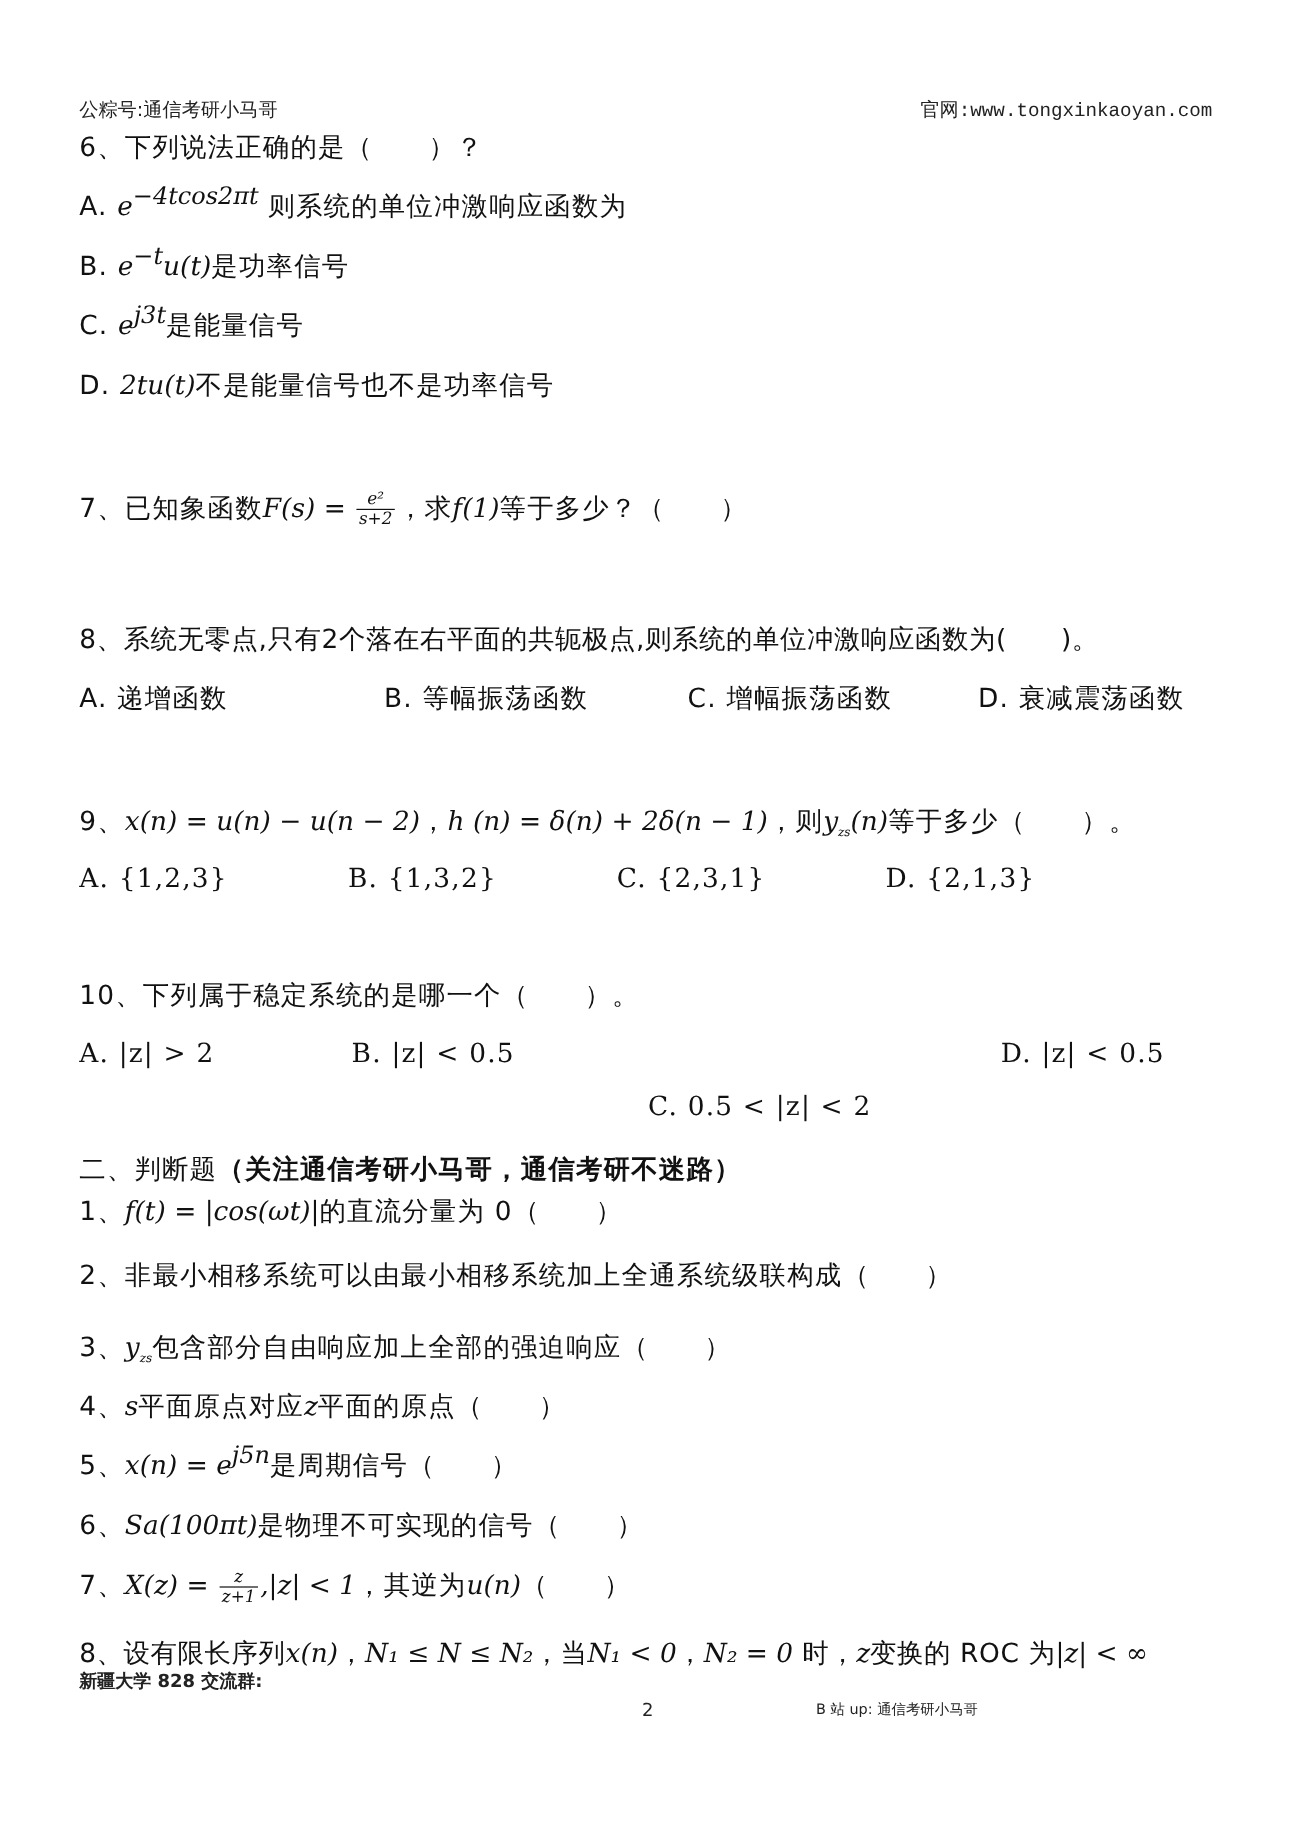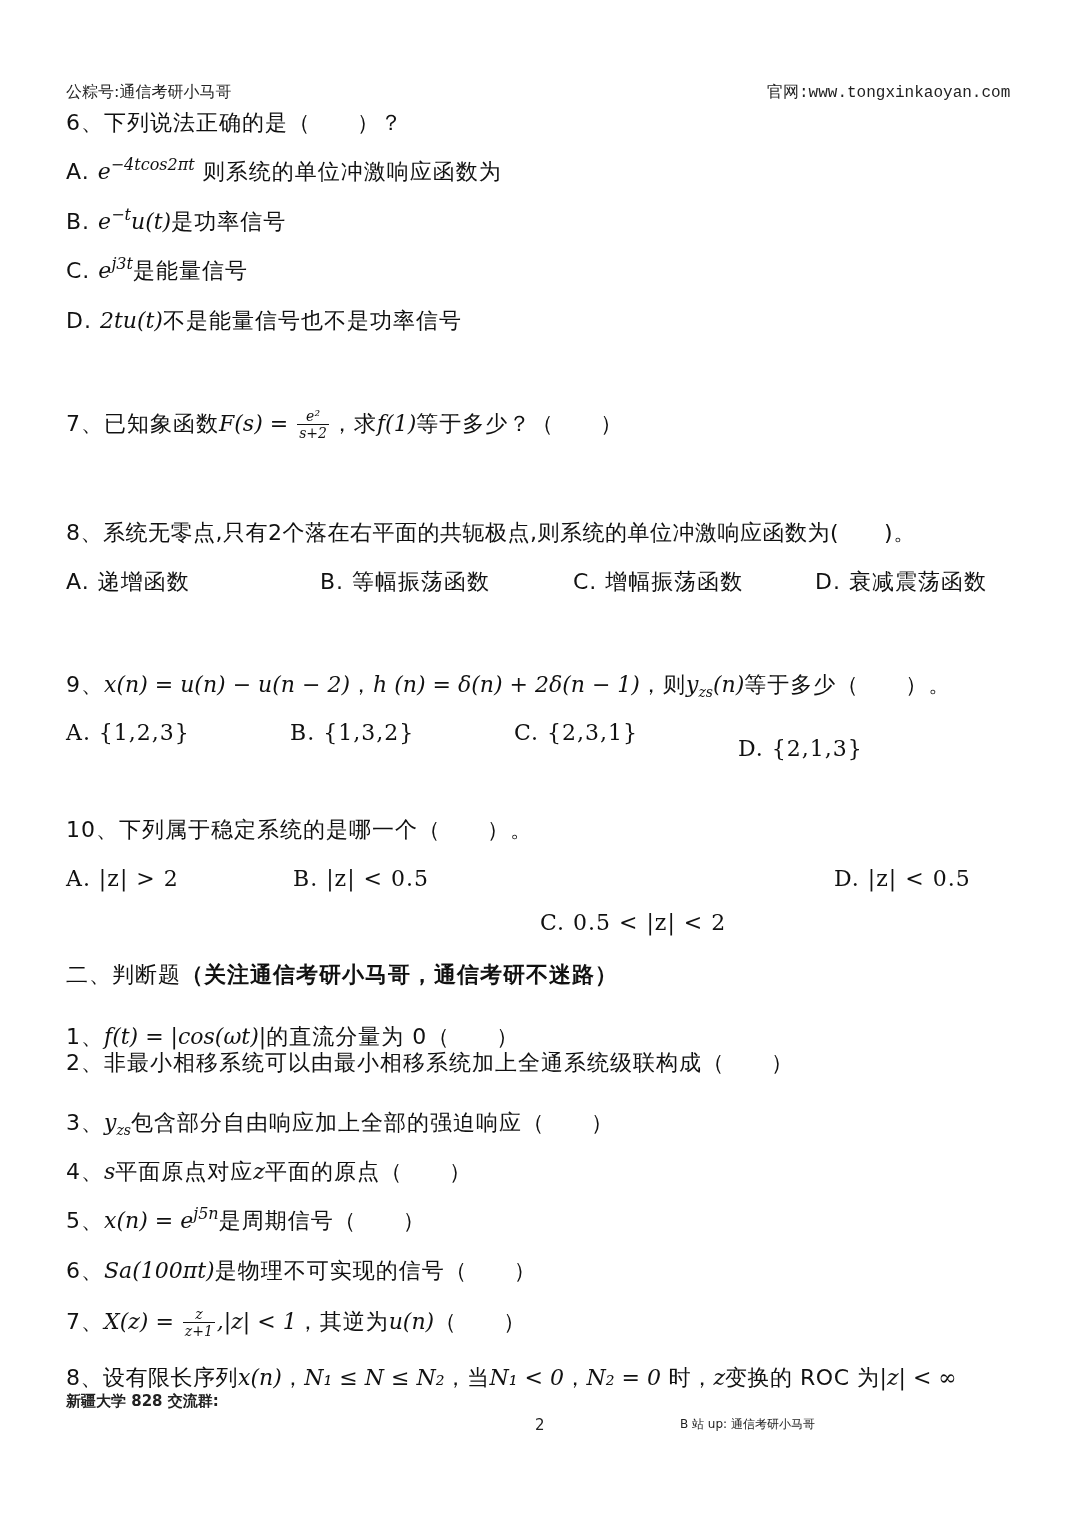--- a/index.html
+++ b/index.html
@@ -9,22 +9,22 @@
   }
   .hdr, .ftr { position: absolute; font-size: 16px; color: #222; }
   .hdr-left { left: 66px; top: 82px; }
   .hdr-right { left: 767px; top: 82px; font-family: "Liberation Mono", "DejaVu Sans Mono", monospace; }
   .ftr-left { left: 66px; top: 1392px; font-size: 15px; font-weight: bold; }
   .ftr-center { left: 535px; top: 1416px; font-size: 15px; }
   .ftr-right { left: 680px; top: 1416px; font-size: 12px; }
   .line { position: absolute; left: 66px; font-size: 22px; white-space: nowrap; letter-spacing: 1px; }
   .m { font-family: "DejaVu Serif", serif; font-style: italic; letter-spacing: 0; }
   .mu { font-family: "DejaVu Serif", serif; letter-spacing: 0; }
-  sup { font-size: 16px; vertical-align: 9px; line-height: 0; }
-  sub { font-size: 14px; vertical-align: -5px; line-height: 0; }
+  sup { font-size: 20px; vertical-align: 9px; line-height: 0; }
+  sub { font-size: 10px; vertical-align: -5px; line-height: 0; }
   .frac { display: inline-block; vertical-align: middle; text-align: center; font-size: 14px; line-height: 16px; margin: 0 2px; }
   .frac .num { display: block; border-bottom: 1px solid #111; padding: 0 2px; }
   .frac .den { display: block; padding: 0 2px; }
   .opt { position: absolute; font-size: 22px; white-space: nowrap; letter-spacing: 1px; }
   .bold { font-weight: bold; }
 </style>
 </head>
 <body>
 
 <div class="hdr hdr-left">公粽号:通信考研小马哥</div>
@@ -58,33 +58,33 @@
 <div class="opt" style="left:320px; top:567px;">B. 等幅振荡函数</div>
 <div class="opt" style="left:573px; top:567px;">C. 增幅振荡函数</div>
 <div class="opt" style="left:815px; top:567px;">D. 衰减震荡函数</div>
 
 <div class="line" style="top:670px;">
   <span>9、</span><span class="m">x(n) = u(n) − u(n − 2)</span><span>，</span><span class="m">h (n) = δ(n) + 2δ(n − 1)</span><span>，则</span><span class="m">y</span><sub class="m">zs</sub><span class="m">(n)</span><span>等于多少（　　）。</span>
 </div>
 <div class="opt mu" style="left:66px; top:720px;">A. {1,2,3}</div>
 <div class="opt mu" style="left:290px; top:720px;">B. {1,3,2}</div>
 <div class="opt mu" style="left:514px; top:720px;">C. {2,3,1}</div>
-<div class="opt mu" style="left:738px; top:720px;margin-top:16px;">D. {2,1,3}</div>
+<div class="opt mu" style="left:738px; top:720px;">D. {2,1,3}</div>
 
 <div class="line" style="top:815px;">10、下列属于稳定系统的是哪一个（　　）。</div>
 <div class="opt mu" style="left:66px; top:866px;">A. |z| &gt; 2</div>
 <div class="opt mu" style="left:293px; top:866px;">B. |z| &lt; 0.5</div>
 <div class="opt mu" style="left:540px; top:910px;">C. 0.5 &lt; |z| &lt; 2</div>
 <div class="opt mu" style="left:834px; top:866px;">D. |z| &lt; 0.5</div>
 
 <div class="line" style="top:960px;">
   <span>二、判断题</span><span class="bold">（关注通信考研小马哥，通信考研不迷路）</span>
 </div>
 
-<div class="line" style="top:1022px;text-align:right;">
+<div class="line" style="top:995px;text-align:right;">
   <span>1、</span><span class="m">f(t) = |cos(ωt)|</span><span>的直流分量为 0（　　）</span>
 </div>
 <div class="line" style="top:1048px;text-align:center;">
   <span>2、</span><span>非最小相移系统可以由最小相移系统加上全通系统级联构成（　　）</span>
 </div>
 <div class="line" style="top:1108px;">
   <span>3、</span><span class="m">y</span><sub class="m">zs</sub><span>包含部分自由响应加上全部的强迫响应（　　）</span>
 </div>
 <div class="line" style="top:1157px;">
   <span>4、</span><span class="m">s</span><span>平面原点对应</span><span class="m">z</span><span>平面的原点（　　）</span>

